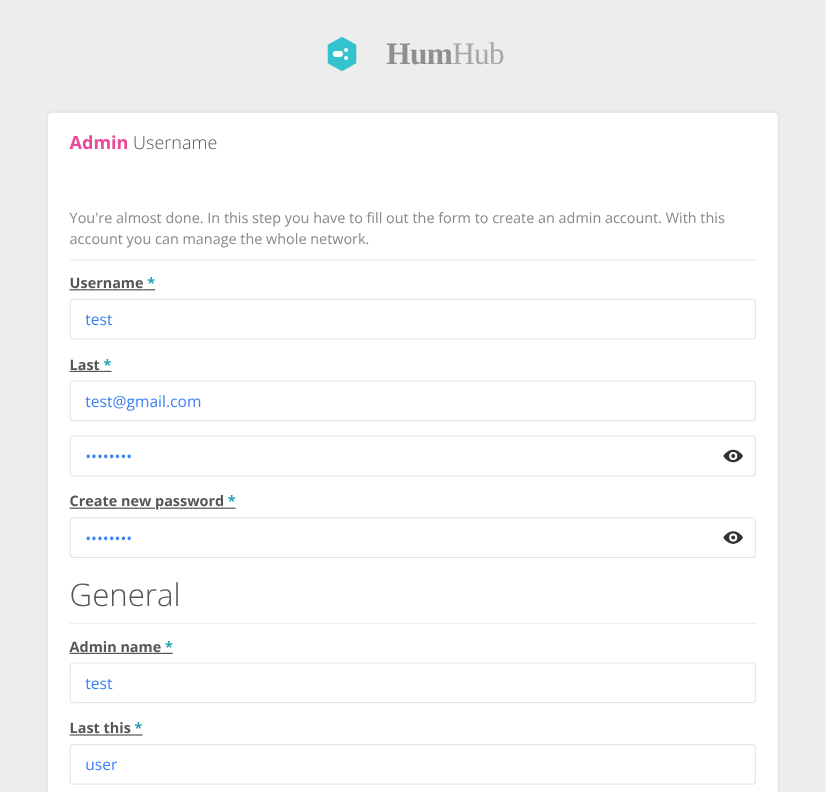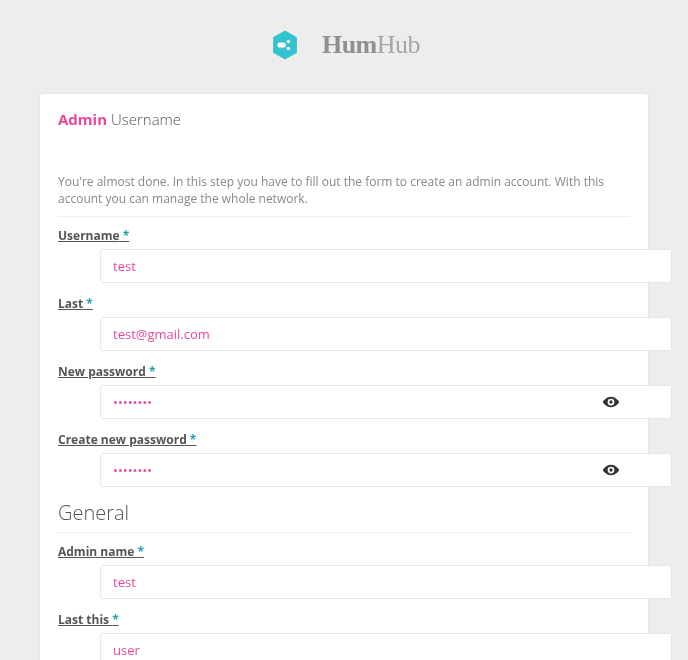--- a/index.html
+++ b/index.html
@@ -67,38 +67,37 @@
   }
   .req { color: #21a1b3; font-weight: 700; }
   .input-wrap { position: relative; }
   .form-input {
     width: 100%;
     height: 34px;
     border: 1px solid #e6e6e6;
     border-radius: 3px;
     padding: 6px 12px;
     font-size: 13px;
-    color: #ec4899;
+    color: #3b82f6;
     background: #fff;
     outline: none;
     font-family: inherit;
-    margin-left: 42px;
   }
   .eye-icon {
     position: absolute;
     right: 10px;
     top: 50%;
     transform: translateY(-50%);
     width: 18px;
     height: 18px;
     color: #333;
     cursor: pointer;
   }
   h2.section-heading {
-    font-size: 20px;
+    font-size: 26px;
     font-weight: 300;
     color: #555;
     margin-top: 6px;
     margin-bottom: 4px;
   }
   .btn-primary {
     display: inline-block;
     background: #455a73;
     color: #fff;
     border: none;
@@ -140,21 +139,20 @@
       <label class="form-label"><span>Username</span> <span class="req">*</span></label>
       <input class="form-input" type="text" value="test" style="">
     </div>
 
     <div class="form-group">
       <label class="form-label"><span>Last</span> <span class="req">*</span></label>
       <input class="form-input" type="text" value="test@gmail.com" style="">
     </div>
 
     <div class="form-group">
-      <label class="form-label"><span>New password</span> <span class="req">*</span></label>
       <div class="input-wrap">
         <input class="form-input" type="password" value="••••••••" style="">
         <svg class="eye-icon" viewBox="0 0 24 24">
           <path fill="currentColor" d="M12 5c-7 0-11 7-11 7s4 7 11 7 11-7 11-7-4-7-11-7zm0 11.5A4.5 4.5 0 1 1 12 7.5a4.5 4.5 0 0 1 0 9z"></path>
           <circle cx="12" cy="12" r="2.2" fill="currentColor"></circle>
         </svg>
       </div>
     </div>
 
     <div class="form-group">

